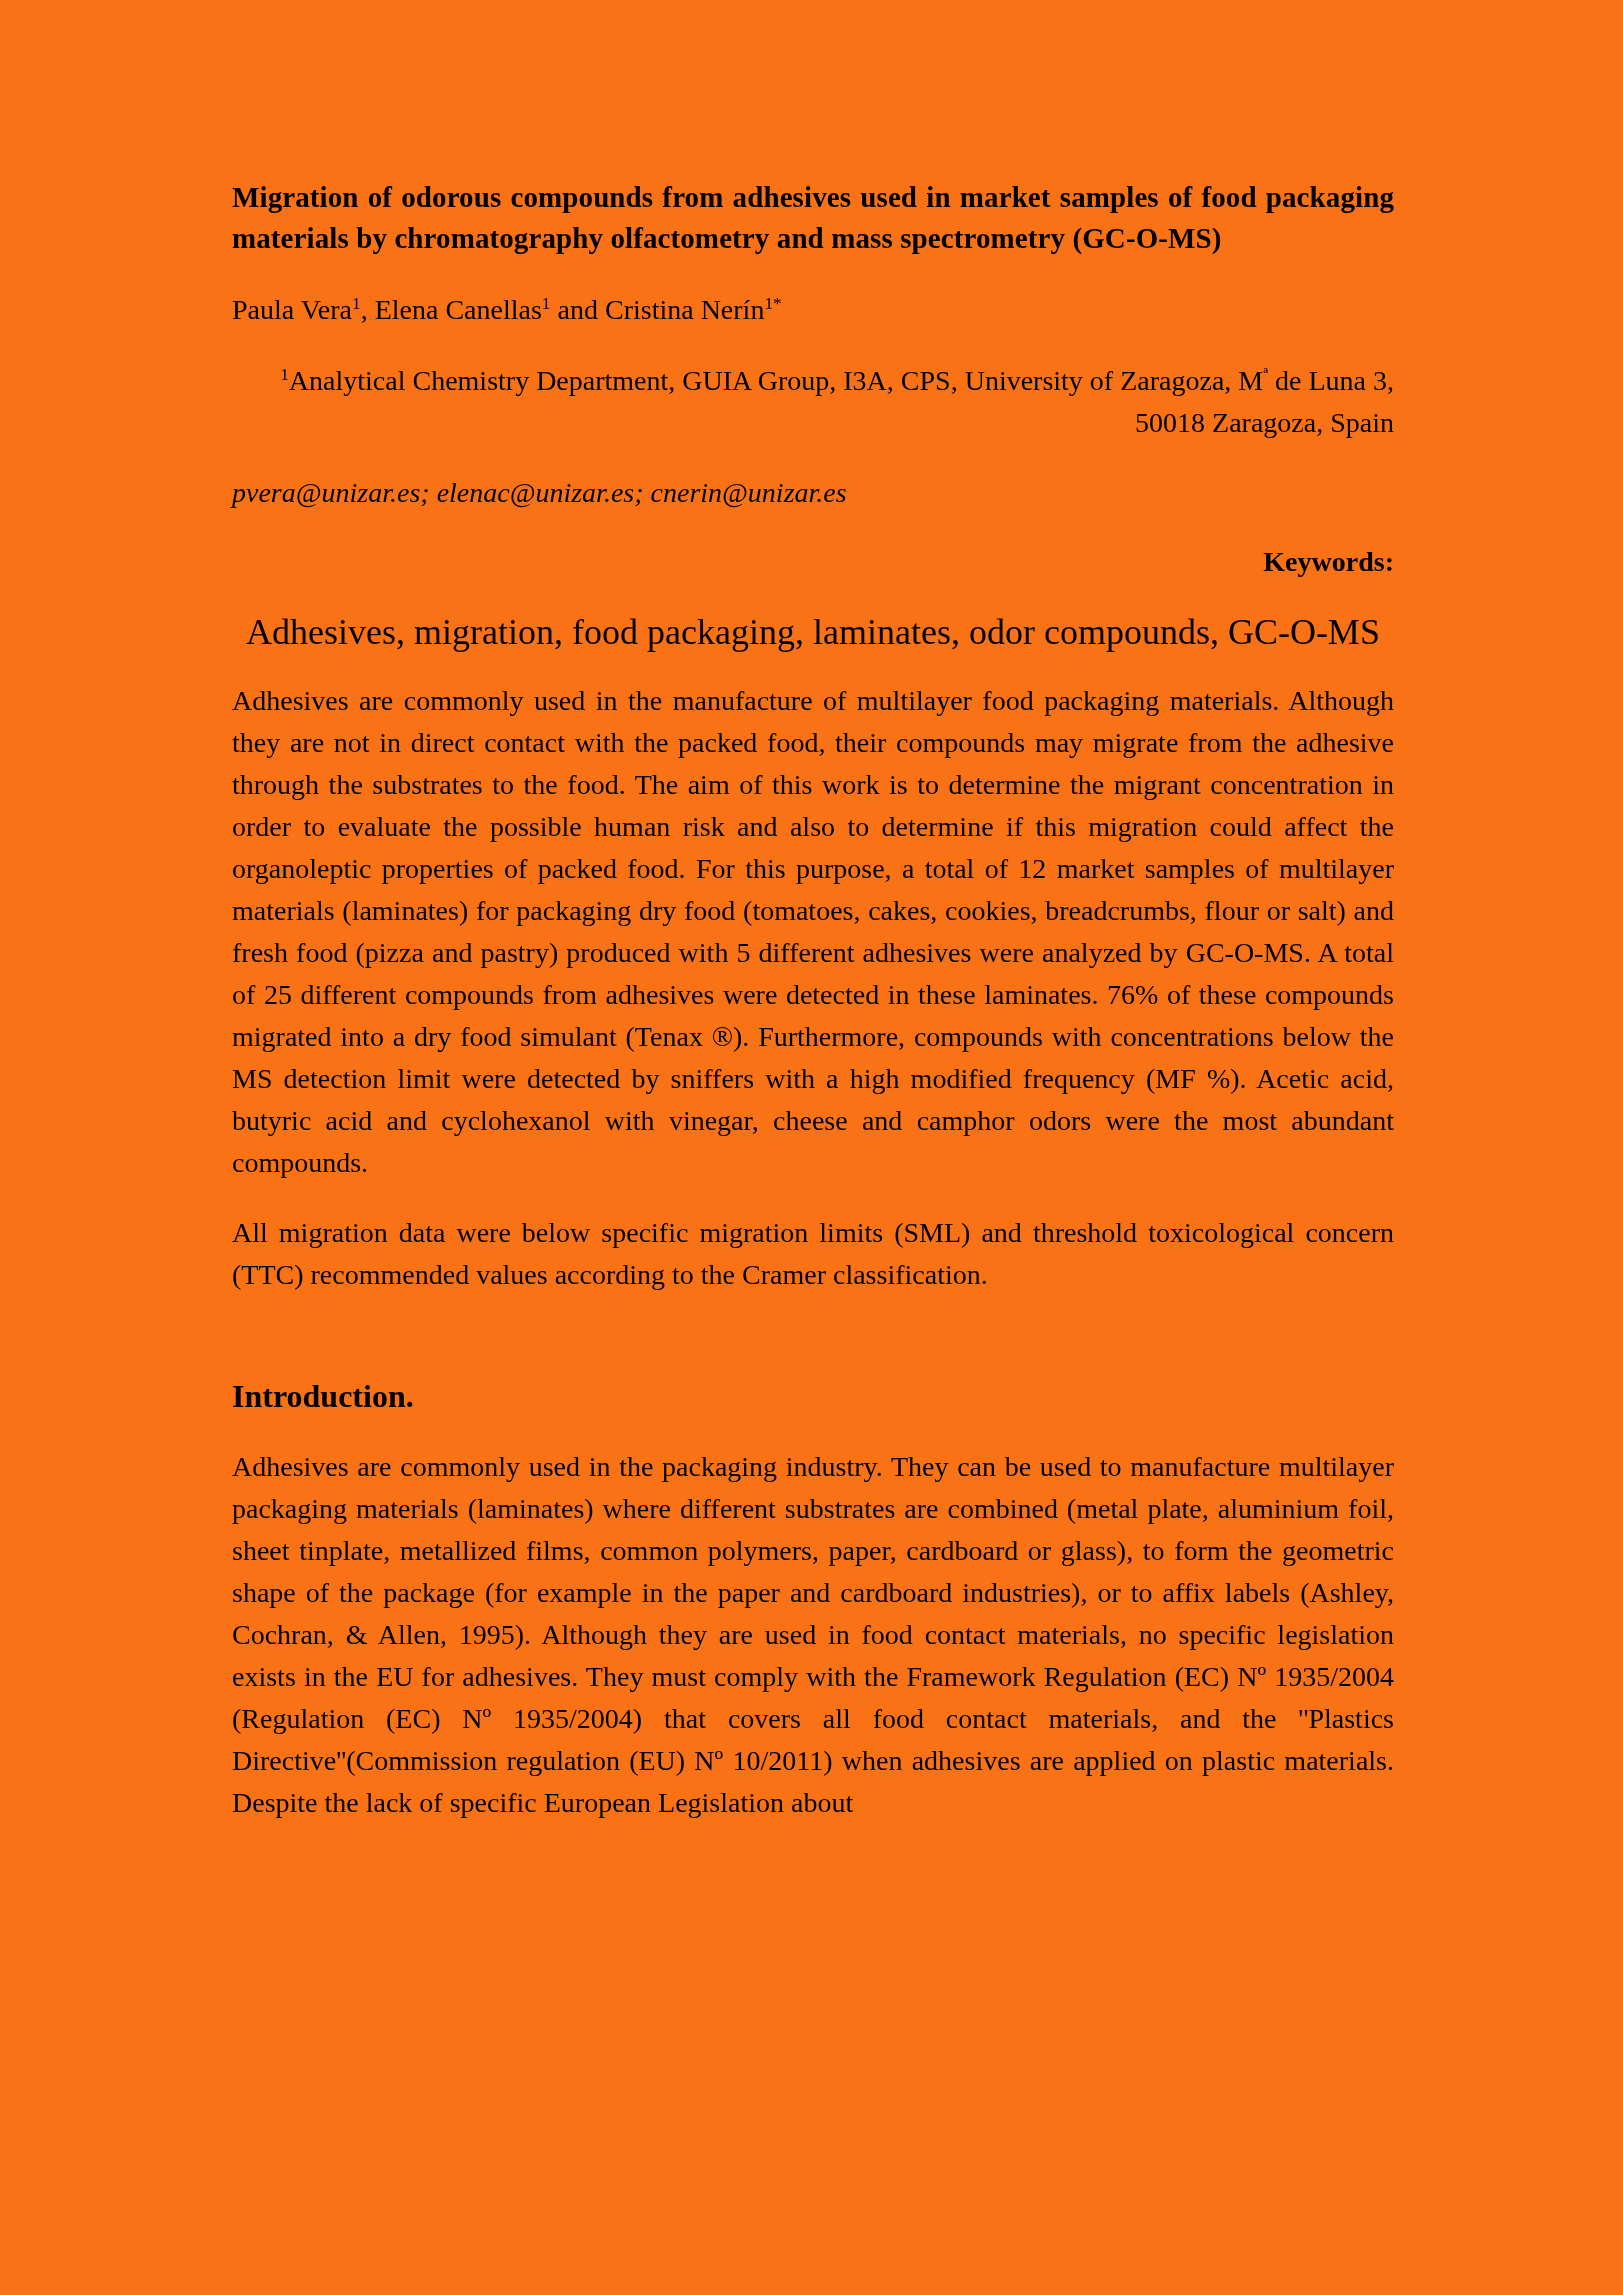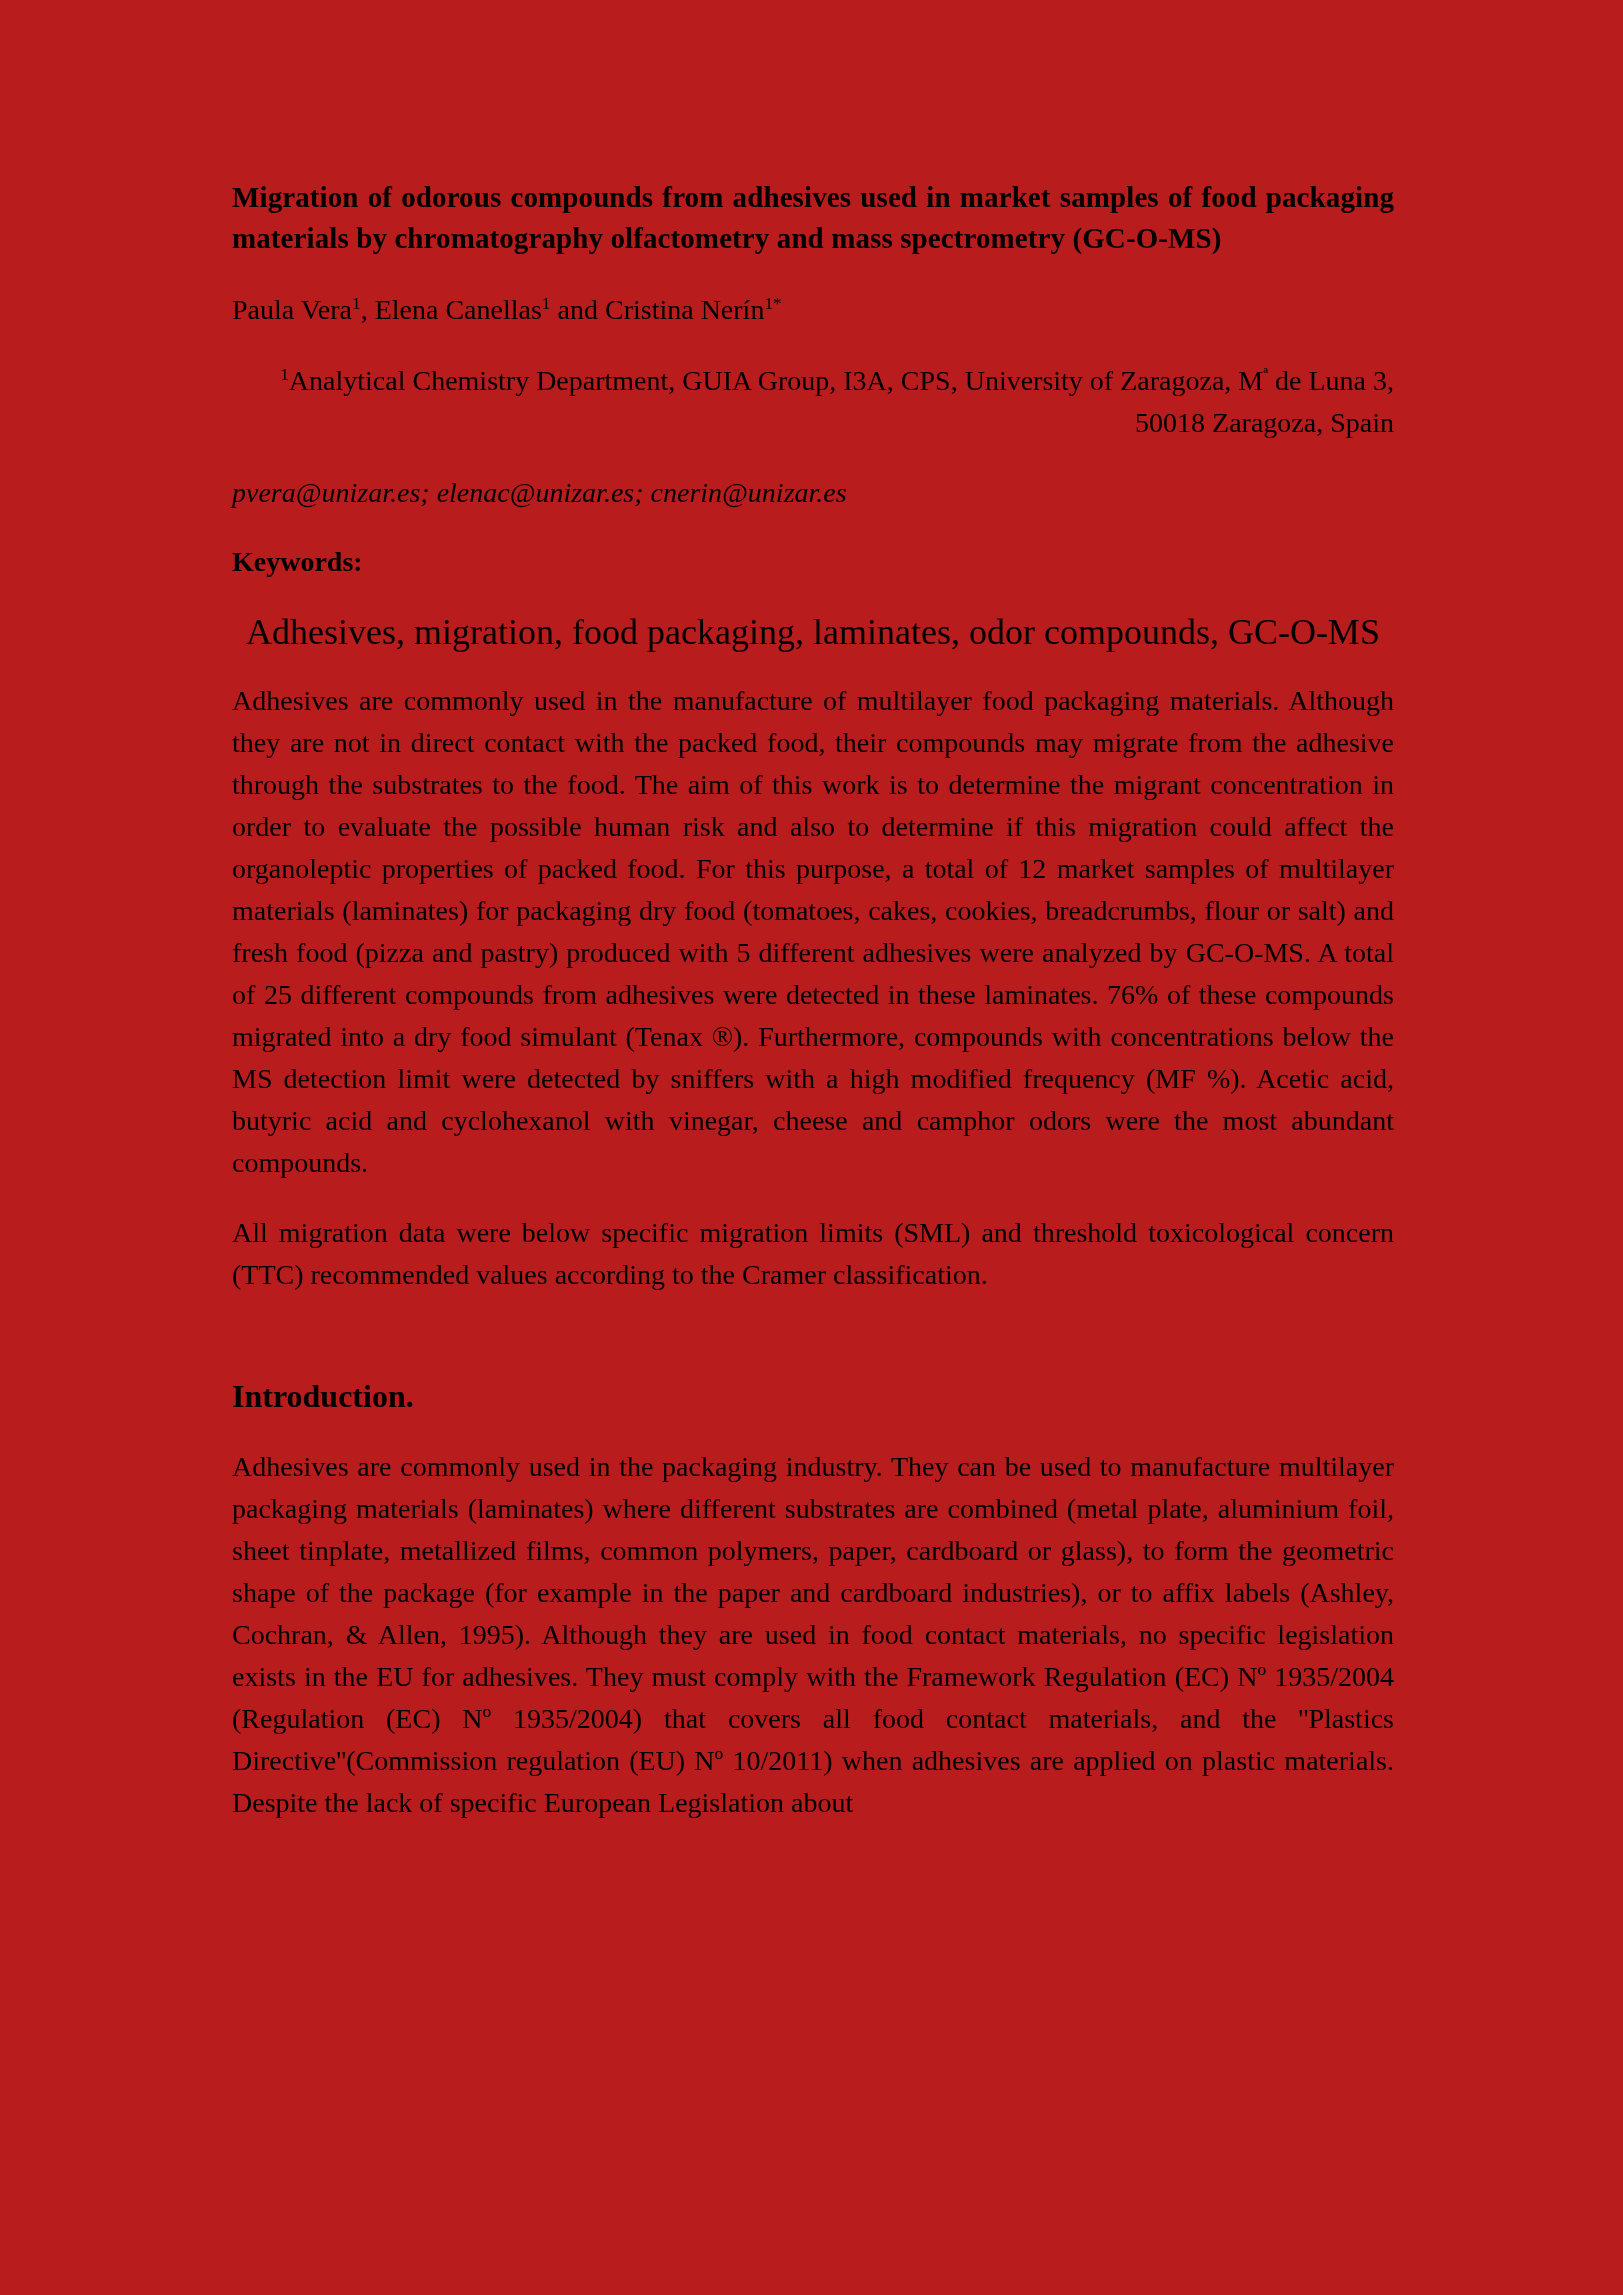--- a/index.html
+++ b/index.html
@@ -11,21 +11,21 @@
     width: 1623px;
     height: 2295px;
     font-family: "Liberation Serif", "DejaVu Serif", serif;
     color: #000000;
     -webkit-font-smoothing: antialiased;
   }
   .page {
     position: relative;
     width: 1623px;
     height: 2295px;
-    background: #b91c1c;
+    background: #f97316;
     box-sizing: border-box;
     padding: 177px 229px 0 232px;
   }
   .doc {
     width: 1162px;
   }
   
   .title {
     font-size: 29px;
     font-weight: bold;
@@ -56,21 +56,21 @@
     margin: 0 0 27.5px 0;
     text-align: left;
     font-style: italic;
   }
   
   .heading {
     font-size: 28px;
     font-weight: bold;
     line-height: 42px;
     margin: 0 0 27.5px 0;
-    text-align: left;
+    text-align: right;
   }
   .heading-intro {
     font-size: 32px;
     font-weight: bold;
     line-height: 42px;
     margin: 79px 0 29px 0;
     text-align: left;
   }
   
   .keywords-line {

